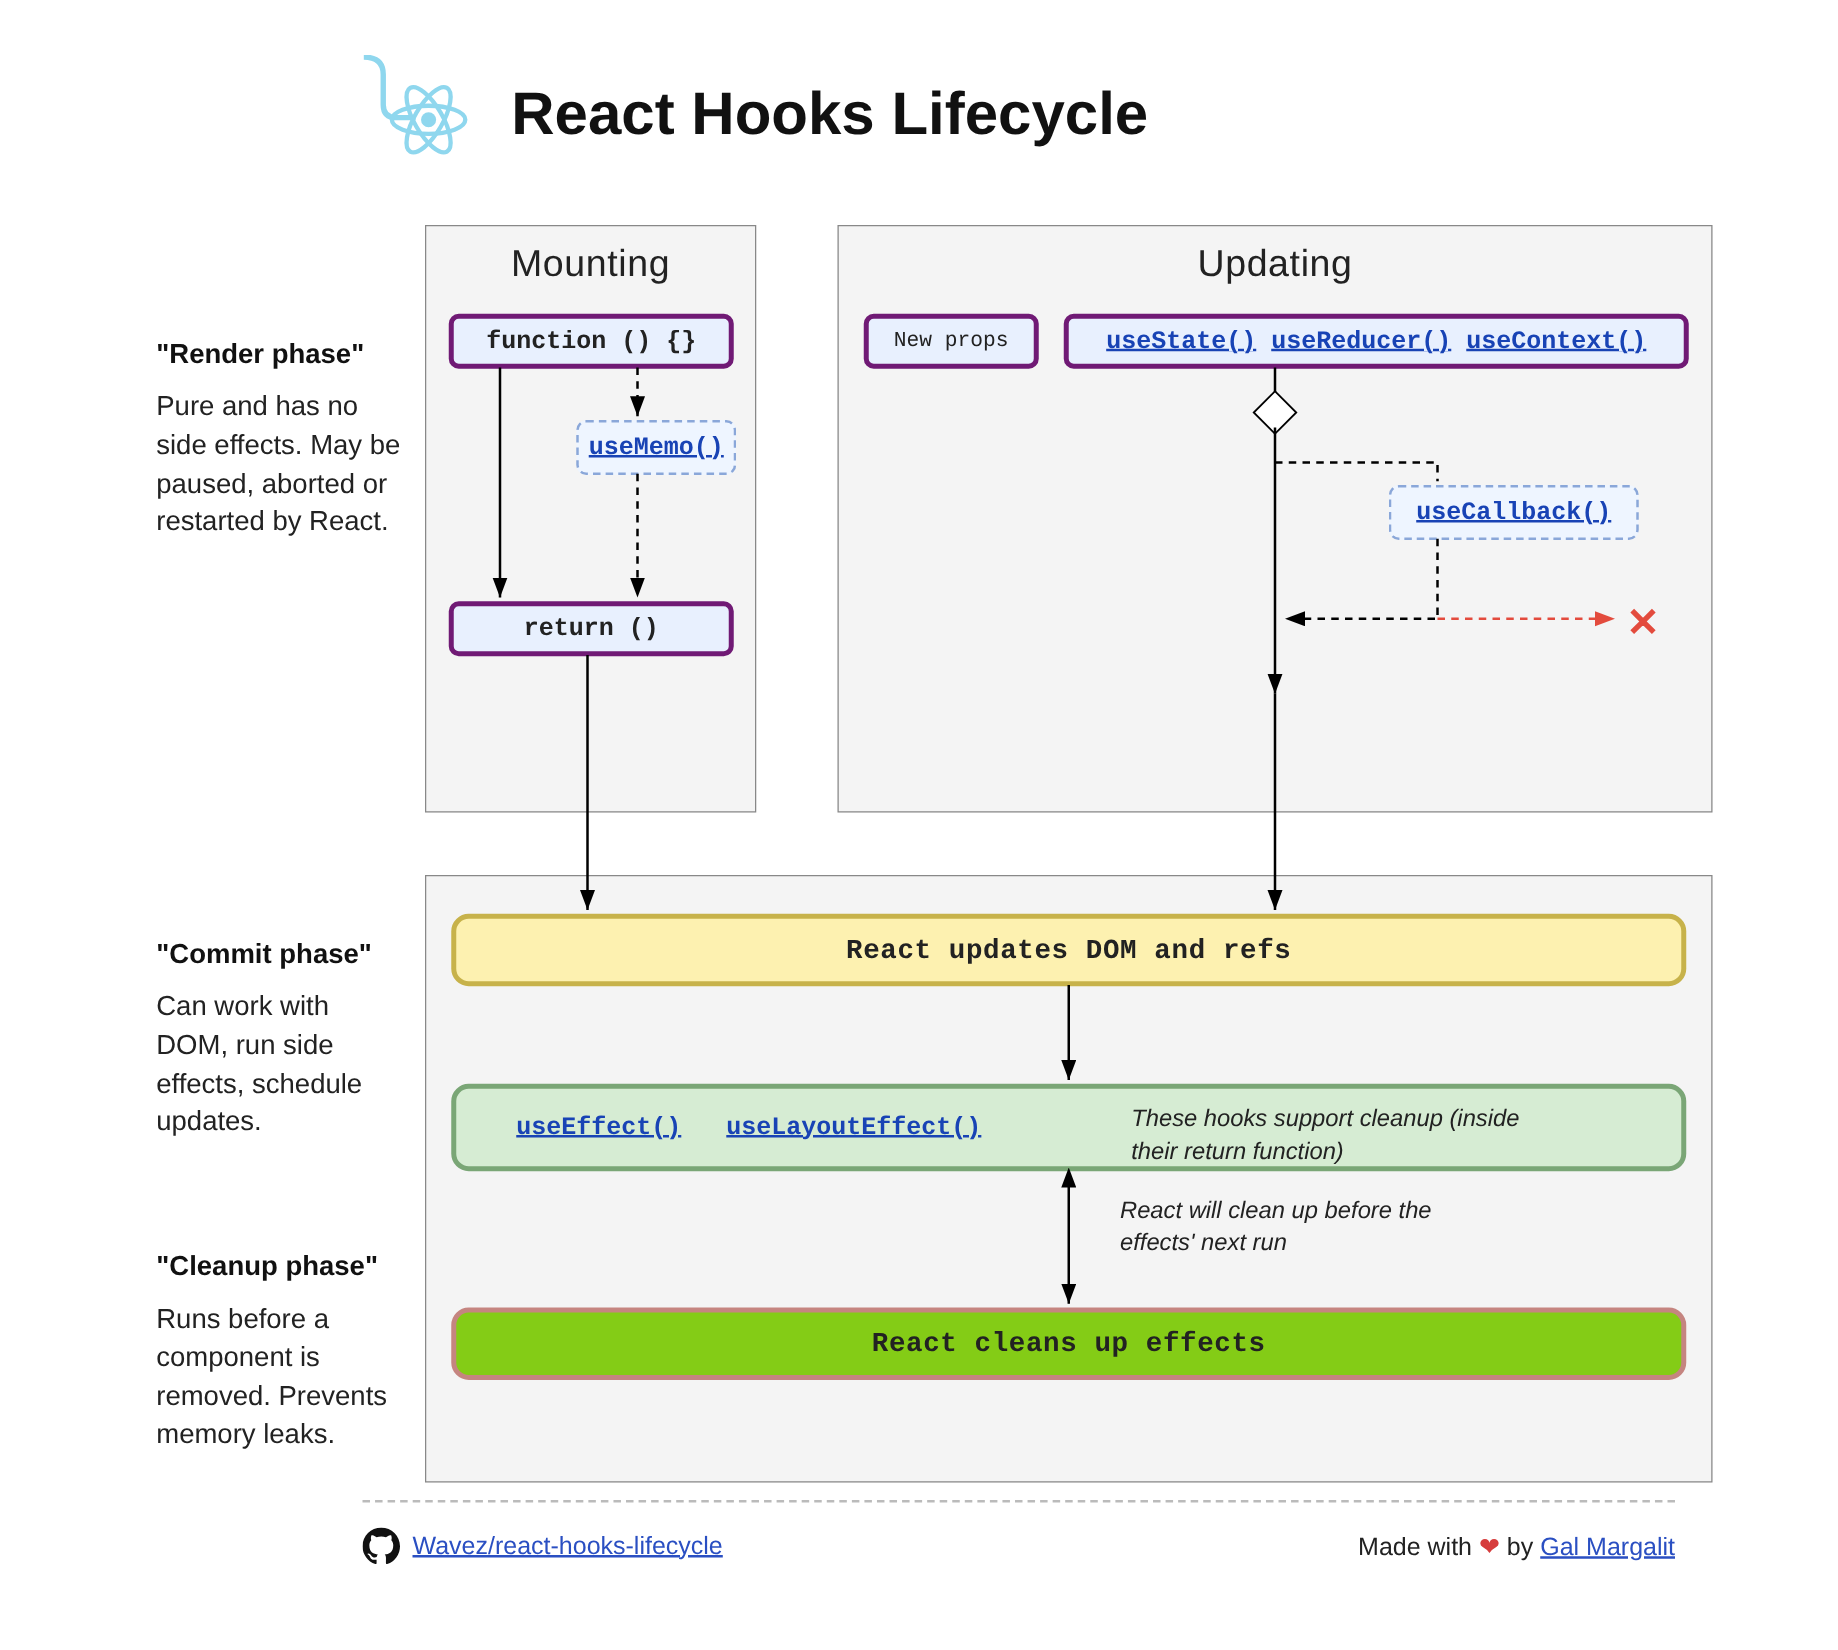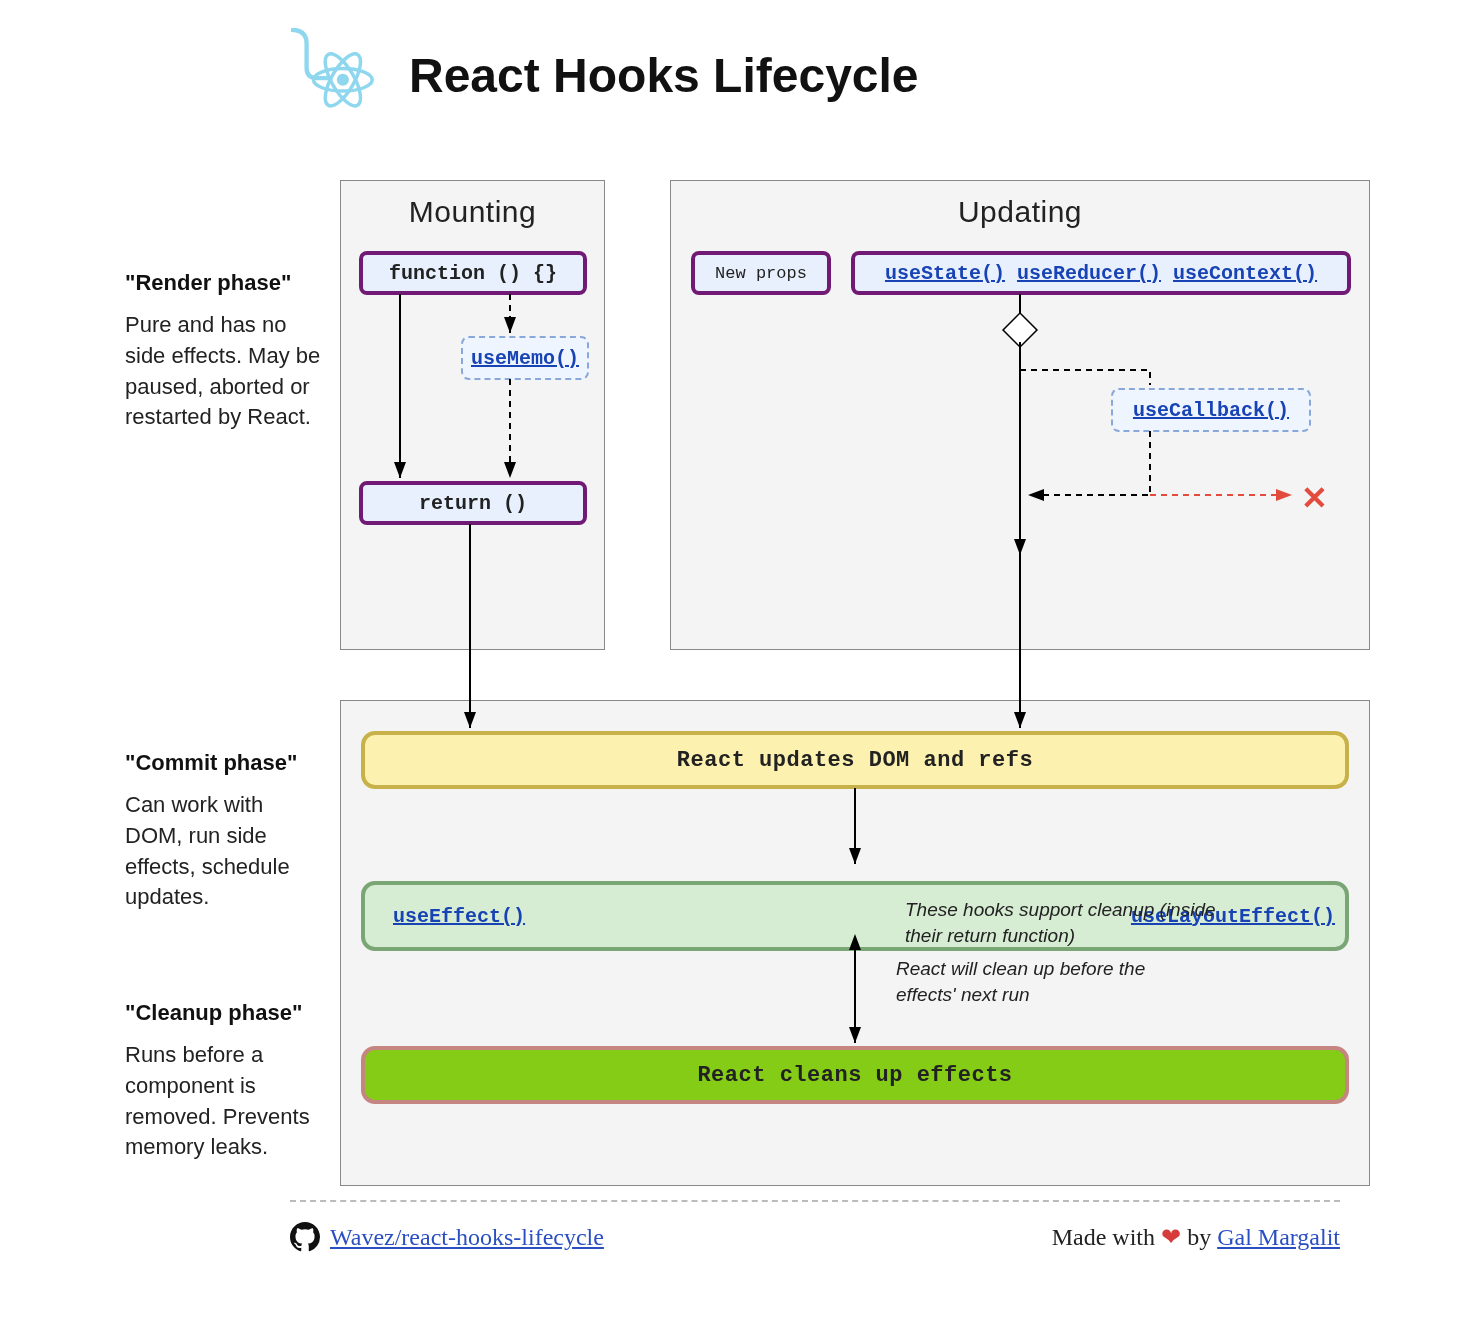--- a/index.html
+++ b/index.html
@@ -8,21 +8,21 @@
     padding: 0;
     background: #ffffff;
     font-family: Arial, Helvetica, sans-serif;
     width: 1470px;
     height: 1320px;
     position: relative;
   }
   .header {
     position: absolute;
     left: 280px;
-    top: 28px;
+    top: 44px;
     display: flex;
     align-items: center;
   }
   .header h1 {
     font-size: 48px;
     font-weight: 800;
     margin: 0 0 0 24px;
     color: #111;
   }
   .react-logo { width: 105px; height: 95px; }
@@ -108,22 +108,21 @@
   .footer {
     position: absolute;
     left: 290px;
     right: 130px;
     top: 1200px;
     border-top: 2px dashed #bbb;
     padding-top: 20px;
     display: flex;
     justify-content: space-between;
     align-items: center;
-    font-size: 24px;
-    font-family: Liberation Serif, serif;
+    font-size: 20px;
   }
   .footer a { color: #2a4fc2; text-decoration: underline; }
   .footer .gh { display: flex; align-items: center; gap: 10px; }
   .footer .made { color: #222; }
   .heart { color: #d63c3c; }
 
   .x-mark {
     position: absolute;
     color: #e34b3d;
     font-size: 32px;
@@ -183,21 +182,21 @@
     <a>useContext()</a>
   </div>
   <div class="box dashed" style="left:440px; top:207px; width:200px; height:44px;">
       <span class="linkish">useCallback()</span>
     </div>
   <span class="x-mark" style="left:630px; top:298px;">✕</span>
 </div>
 
 <div class="panel" style="left:340px; top:700px; width:1030px; height:486px;">
   <div class="box full yellow" style="top:30px; height:58px; font-size:22px; letter-spacing:0.5px;">React updates DOM and refs</div>
-  <div class="box full green" style="top:166px; height:70px; justify-content:space-between; padding-left:28px; gap:36px;margin-top:14px;">
+  <div class="box full green" style="top:166px; height:70px; justify-content:flex-start; padding-left:48px; gap:36px;">
     <a>useEffect()</a>
     <a>useLayoutEffect()</a>
     <span class="effect-note" style="left:540px; top:12px; width:320px;">These hooks support cleanup (inside their return function)</span>
   </div>
   <div class="effect-note" style="left:555px; top:255px; width:300px;">React will clean up before the effects' next run</div>
   <div class="box full red" style="top:345px; height:58px; font-size:22px; letter-spacing:0.5px;">React cleans up effects</div>
 </div>
 
 <svg class="arrows" width="1470" height="1320">
   <defs>

